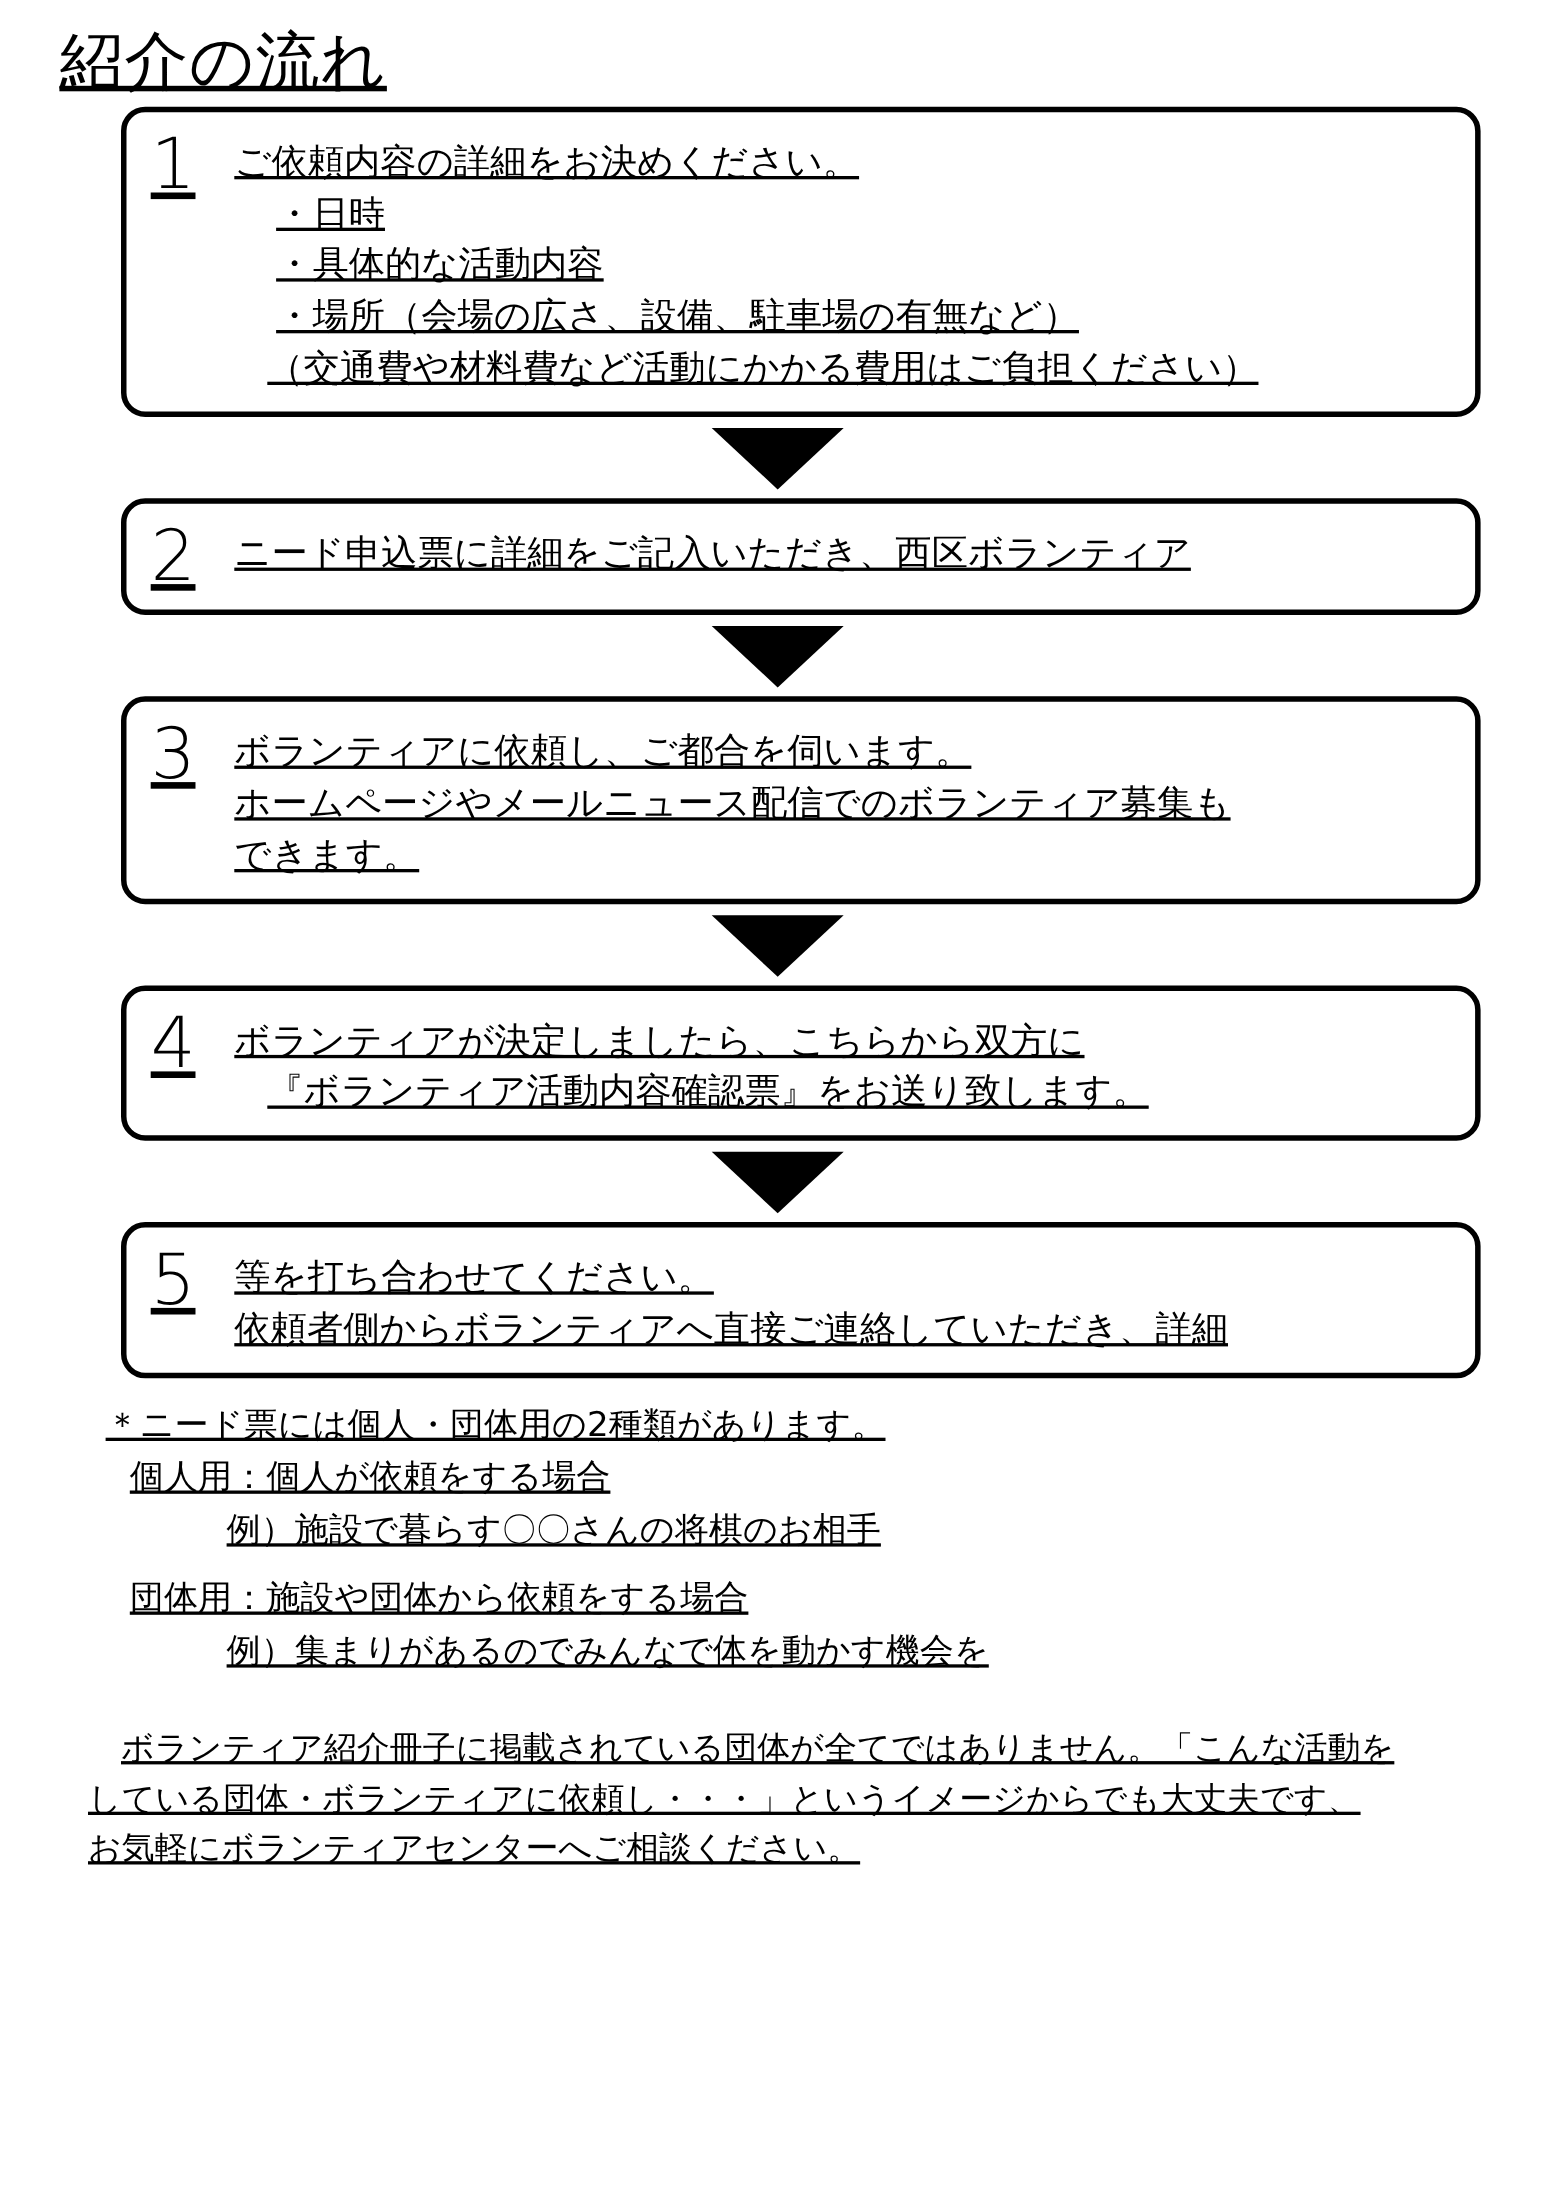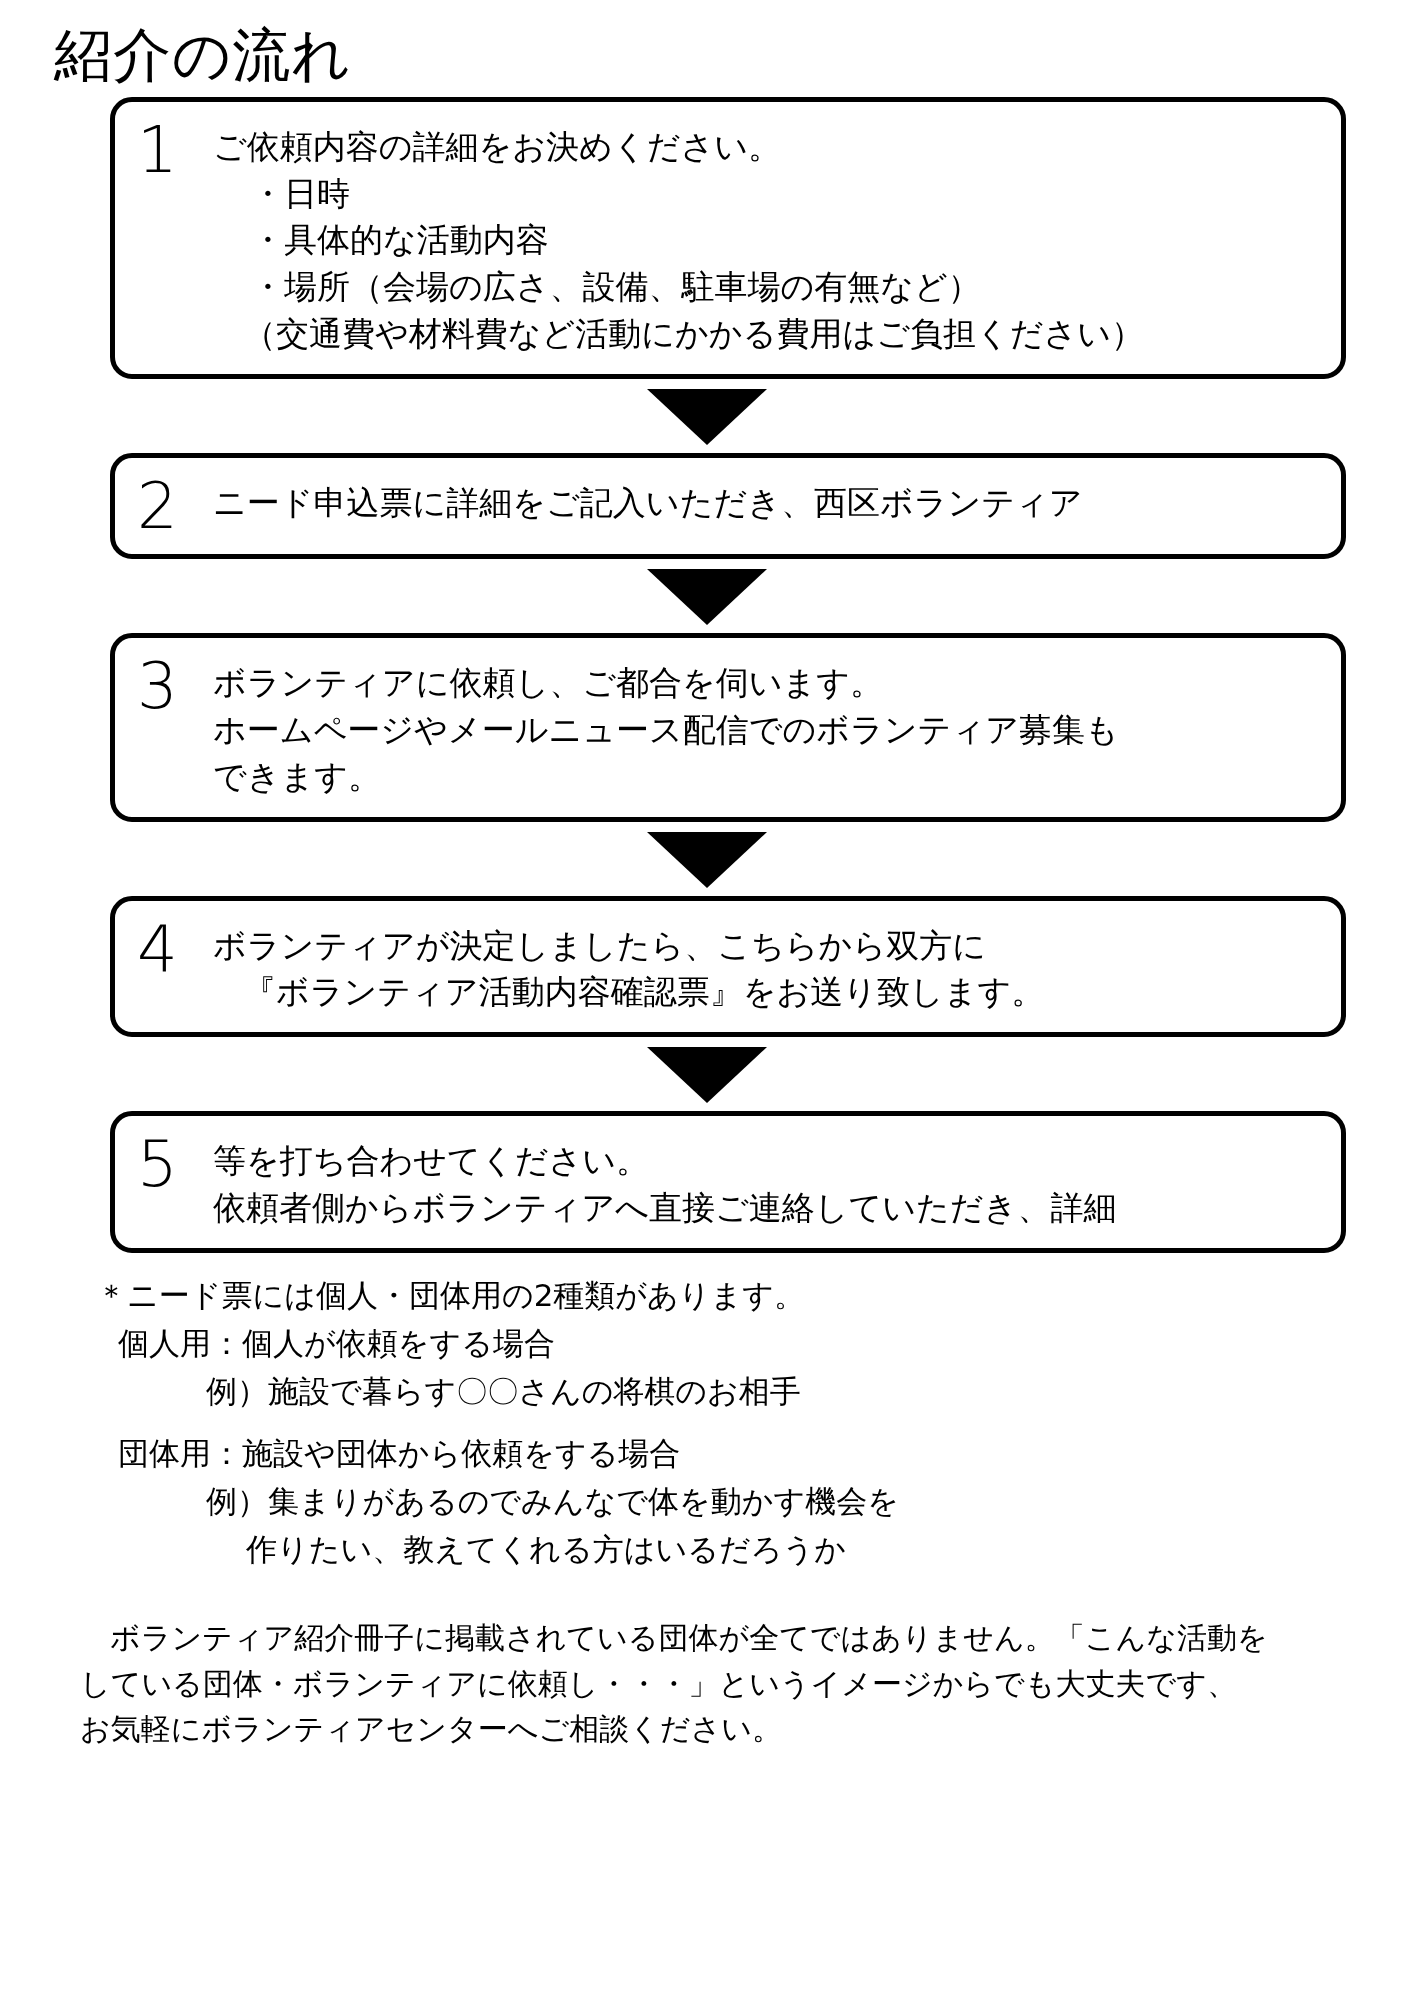--- a/index.html
+++ b/index.html
@@ -13,20 +13,21 @@
     font-family: "DejaVu Sans", "Liberation Sans", sans-serif;
     color: #000000;
     -webkit-font-smoothing: antialiased;
   }
   .page {
     position: relative;
     width: 1414px;
     min-height: 2000px;
     box-sizing: border-box;
     padding: 22px 40px 20px 40px;
+    text-decoration: underline;
   }
   .doc-title {
     font-size: 58px;
     line-height: 1.15;
     letter-spacing: 1px;
     margin: 0 0 8px 14px;
     font-weight: 400;
   }
   .flow {
     display: block;
@@ -158,21 +159,20 @@
 
   </div>
 
   <div class="notes">
     <div class="n-line">＊ニード票には個人・団体用の2種類があります。</div>
     <div class="n-line ind-a">個人用：個人が依頼をする場合</div>
     <div class="n-line ind-b">例）施設で暮らす〇〇さんの将棋のお相手</div>
     <div class="gap"></div>
     <div class="n-line ind-a">団体用：施設や団体から依頼をする場合</div>
     <div class="n-line ind-b">例）集まりがあるのでみんなで体を動かす機会を</div>
-    <div class="n-line ind-b" style="padding-left:150px">作りたい、教えてくれる方はいるだろうか</div>
   </div>
 
   <div class="footer">
     <p class="p-ind">ボランティア紹介冊子に掲載されている団体が全てではありません。「こんな活動を</p>
     <p>している団体・ボランティアに依頼し・・・」というイメージからでも大丈夫です、</p>
     <p>お気軽にボランティアセンターへご相談ください。</p>
   </div>
 
 </div>
 

